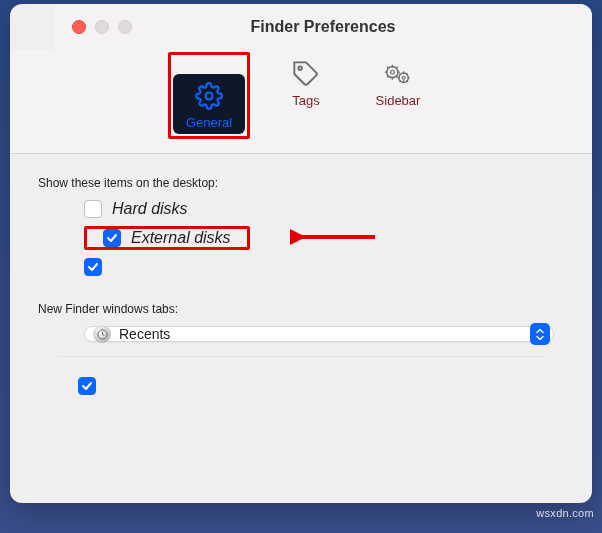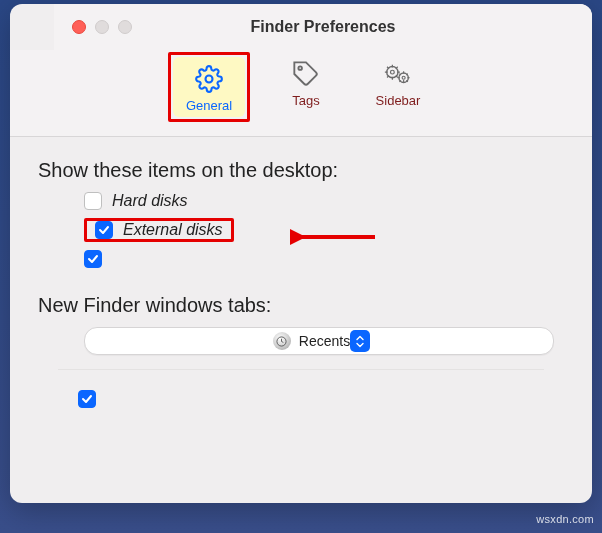--- a/index.html
+++ b/index.html
@@ -64,48 +64,48 @@
       flex-direction: column;
       align-items: center;
       gap: 3px;
       padding: 6px 12px 4px;
       border-radius: 6px;
       cursor: default;
       min-width: 72px;
     }
     .tab-icon { width: 32px; height: 32px; display:flex; align-items:center; justify-content:center; }
     .tab-label { font-size: 13px; color: #7f1d1d; }
-    .tab.active { background: #fef9c3; }
+    .tab.active { background: #0f172a; margin-top: 17px; }
     .tab.active .tab-label { color: #0a66ff; }
     .red-box {
       border: 3px solid #e50000;
       border-radius: 2px;
     }
     .content {
       padding: 22px 28px 18px 28px;
       color: #222;
     }
     .section-label {
-      font-size: 20px;
+      font-size: 12px;
       margin-bottom: 10px;
     }
     .checklist { padding-left: 46px; }
     .check-row {
       display: flex;
       align-items: center;
       gap: 10px;
       margin-bottom: 8px;
       position: relative;
       font-style: italic;
     }
     .check-row-inner {
       display: flex;
       align-items: flex-start;
       gap: 10px;
-      padding: 0px 8px;
+      padding: 0px 16px;
     }
     .checkbox {
       width: 18px;
       height: 18px;
       border-radius: 4px;
       border: 1px solid #bfbfbf;
       background: #fff;
       display: flex;
       align-items: center;
       justify-content: center;
@@ -126,25 +126,25 @@
     .dropdown-row {
       display: flex;
       padding-left: 46px;
       margin-top: 8px;
       margin-bottom: 14px;
     }
     .dropdown {
       background: #fff;
       border: 1px solid #d6d4d5;
       border-radius: 13px;
-      height: 28px;
+      height: 16px;
       width: 470px;
       display: flex;
       align-items: center;
-      justify-content: center;
+      justify-content: space-between;
       padding: 0 3px 0 8px;
       box-shadow: 0 1px 1px rgba(0,0,0,0.04);
     }
     .dd-left { display:flex; align-items:center; gap:8px; }
     .dd-icon {
       width: 18px; height: 18px; border-radius:50%;
       background: radial-gradient(circle at 40% 35%, #fff, #ccc 55%, #999);
       display:flex;align-items:center;justify-content:center;
       font-size:11px;
     }
@@ -160,21 +160,21 @@
       display: flex;
       align-items: center;
       gap: 10px;
       margin-top: 20px;
       padding-left: 40px;
     }
     .divider { height:1px;background:#e4e2e2;margin:0 20px 6px; }
     .watermark {
       position: absolute;
       right: 8px;
-      bottom: 8px;
+      bottom: 14px;
       font-size: 11px;
       color: rgba(255,255,255,0.8);
       letter-spacing: 0.3px;
     }
     .tab-wrapper { padding:2px; }
   </style>
 </head>
 <body>
 
 <div class="window">

